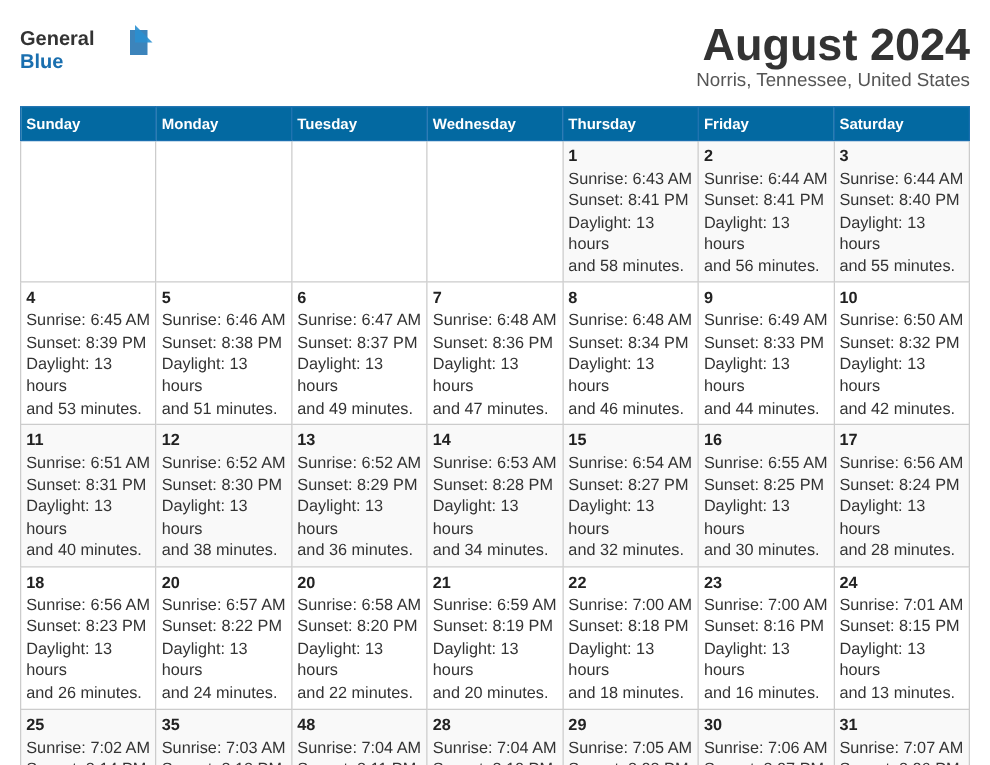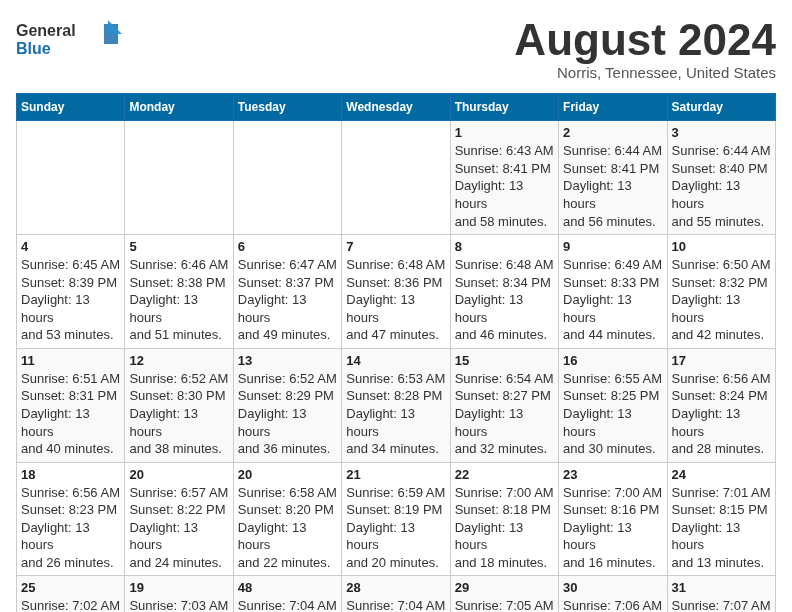--- a/index.html
+++ b/index.html
@@ -17,21 +17,21 @@
       margin-bottom: 12px;
     }
     .logo {
       display: flex;
       align-items: flex-end;
     }
     .title-block {
       text-align: right;
     }
     .month-year {
-      font-size: 44px;
+      font-size: 36px;
       font-weight: bold;
       color: #333;
       line-height: 1.1;
     }
     .location {
       font-size: 15px;
       color: #555;
     }
     .calendar {
       width: 100%;
@@ -213,21 +213,21 @@
           <div class="day-num">24</div>
           <div class="day-info">Sunrise: 7:01 AM<br>Sunset: 8:15 PM<br>Daylight: 13 hours<br>and 13 minutes.</div>
         </td>
       </tr>
       <tr>
         <td>
           <div class="day-num">25</div>
           <div class="day-info">Sunrise: 7:02 AM<br>Sunset: 8:14 PM<br>Daylight: 13 hours<br>and 11 minutes.</div>
         </td>
         <td>
-          <div class="day-num">19</div>
+          <div class="day-num">35</div>
           <div class="day-info">Sunrise: 7:03 AM<br>Sunset: 8:12 PM<br>Daylight: 13 hours<br>and 9 minutes.</div>
         </td>
         <td>
           <div class="day-num">48</div>
           <div class="day-info">Sunrise: 7:04 AM<br>Sunset: 8:11 PM<br>Daylight: 13 hours<br>and 7 minutes.</div>
         </td>
         <td>
           <div class="day-num">28</div>
           <div class="day-info">Sunrise: 7:04 AM<br>Sunset: 8:10 PM<br>Daylight: 13 hours<br>and 5 minutes.</div>
         </td>

